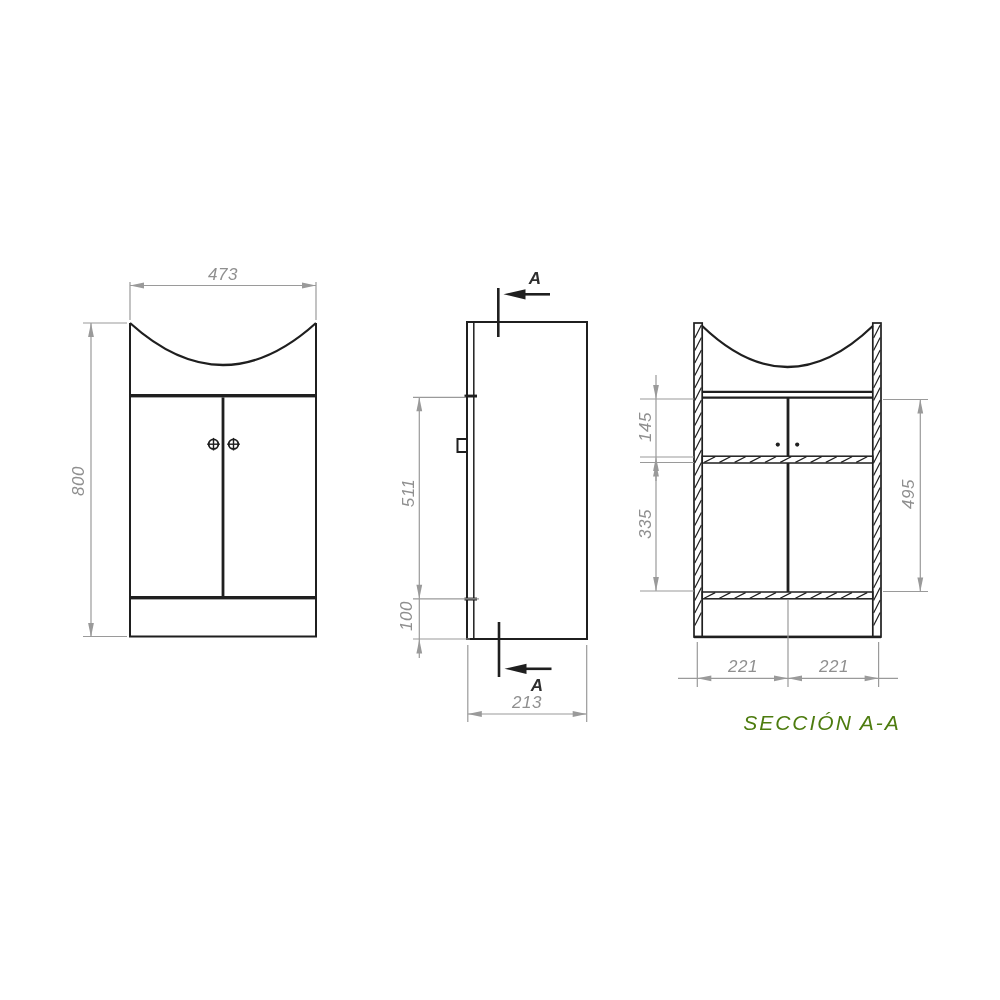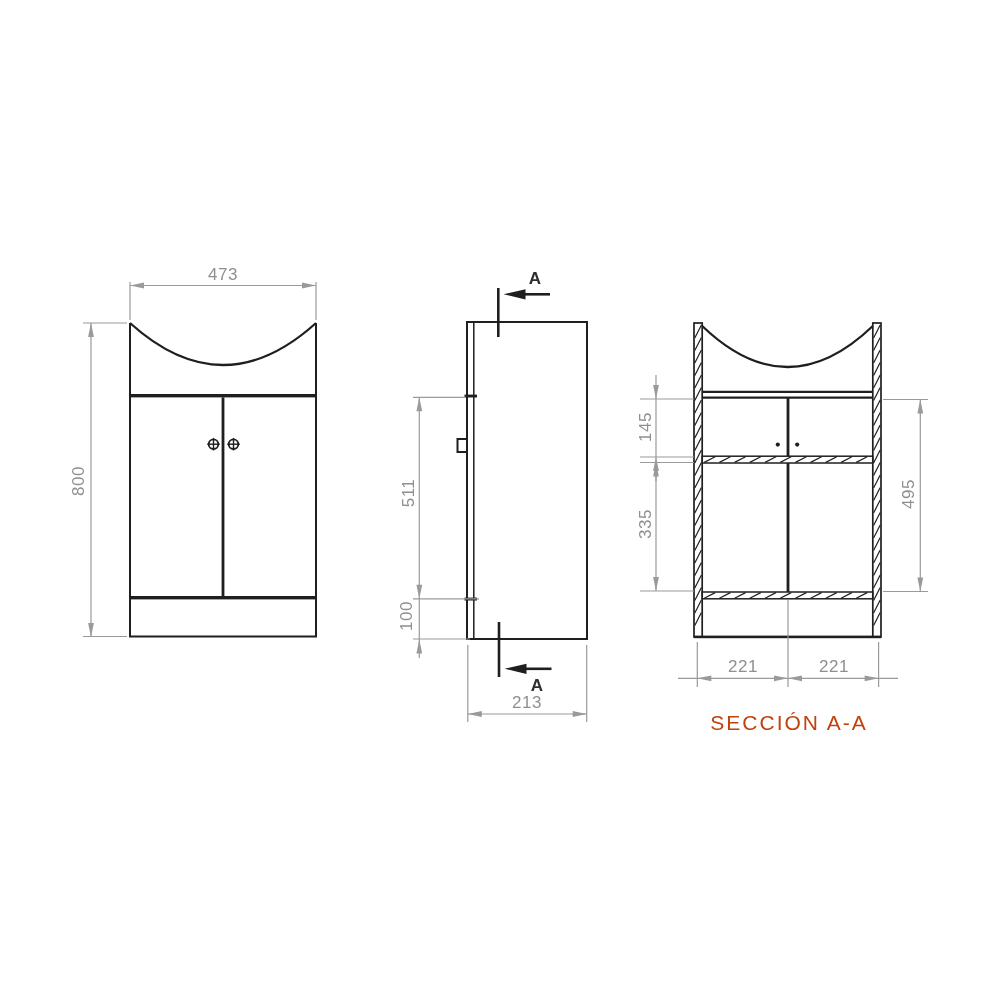--- a/index.html
+++ b/index.html
@@ -1,27 +1,27 @@
 <!DOCTYPE html>
 <html><head>
 <meta charset="utf-8">
 <style>
   html,body{margin:0;padding:0;background:#ffffff;}
   .canvas{
     position:relative;width:1000px;height:1000px;background:#ffffff;
-    font-family:"Liberation Sans", sans-serif;overflow:hidden;
+    font-family:"Liberation Sans", sans-serif;overflow:hidden;font-style:italic;
   }
   .canvas svg{position:absolute;left:0;top:0;}
   .lbl{
     position:absolute;color:#8f8f8f;font-size:17px;line-height:1;
     transform:translate(-50%,-50%);white-space:nowrap;letter-spacing:.5px;
   }
   .lbl.vert{transform:translate(-50%,-50%) rotate(-90deg);}
   .lbl.marker{color:#2e2e2e;font-size:17px;font-weight:600;letter-spacing:0;}
-  .lbl.title{color:#c2410c;font-size:21px;letter-spacing:2px;}
+  .lbl.title{color:#4d7c0f;font-size:21px;letter-spacing:2px;margin-left:33px;}
   .gray{stroke:#9a9a9a;stroke-width:1.2;fill:none;}
   .blk{stroke:#1f1f1f;fill:none;}
 </style>
 </head>
 <body>
 
 <div class="canvas">
 
   <svg width="1000" height="1000" viewBox="0 0 1000 1000">
 

